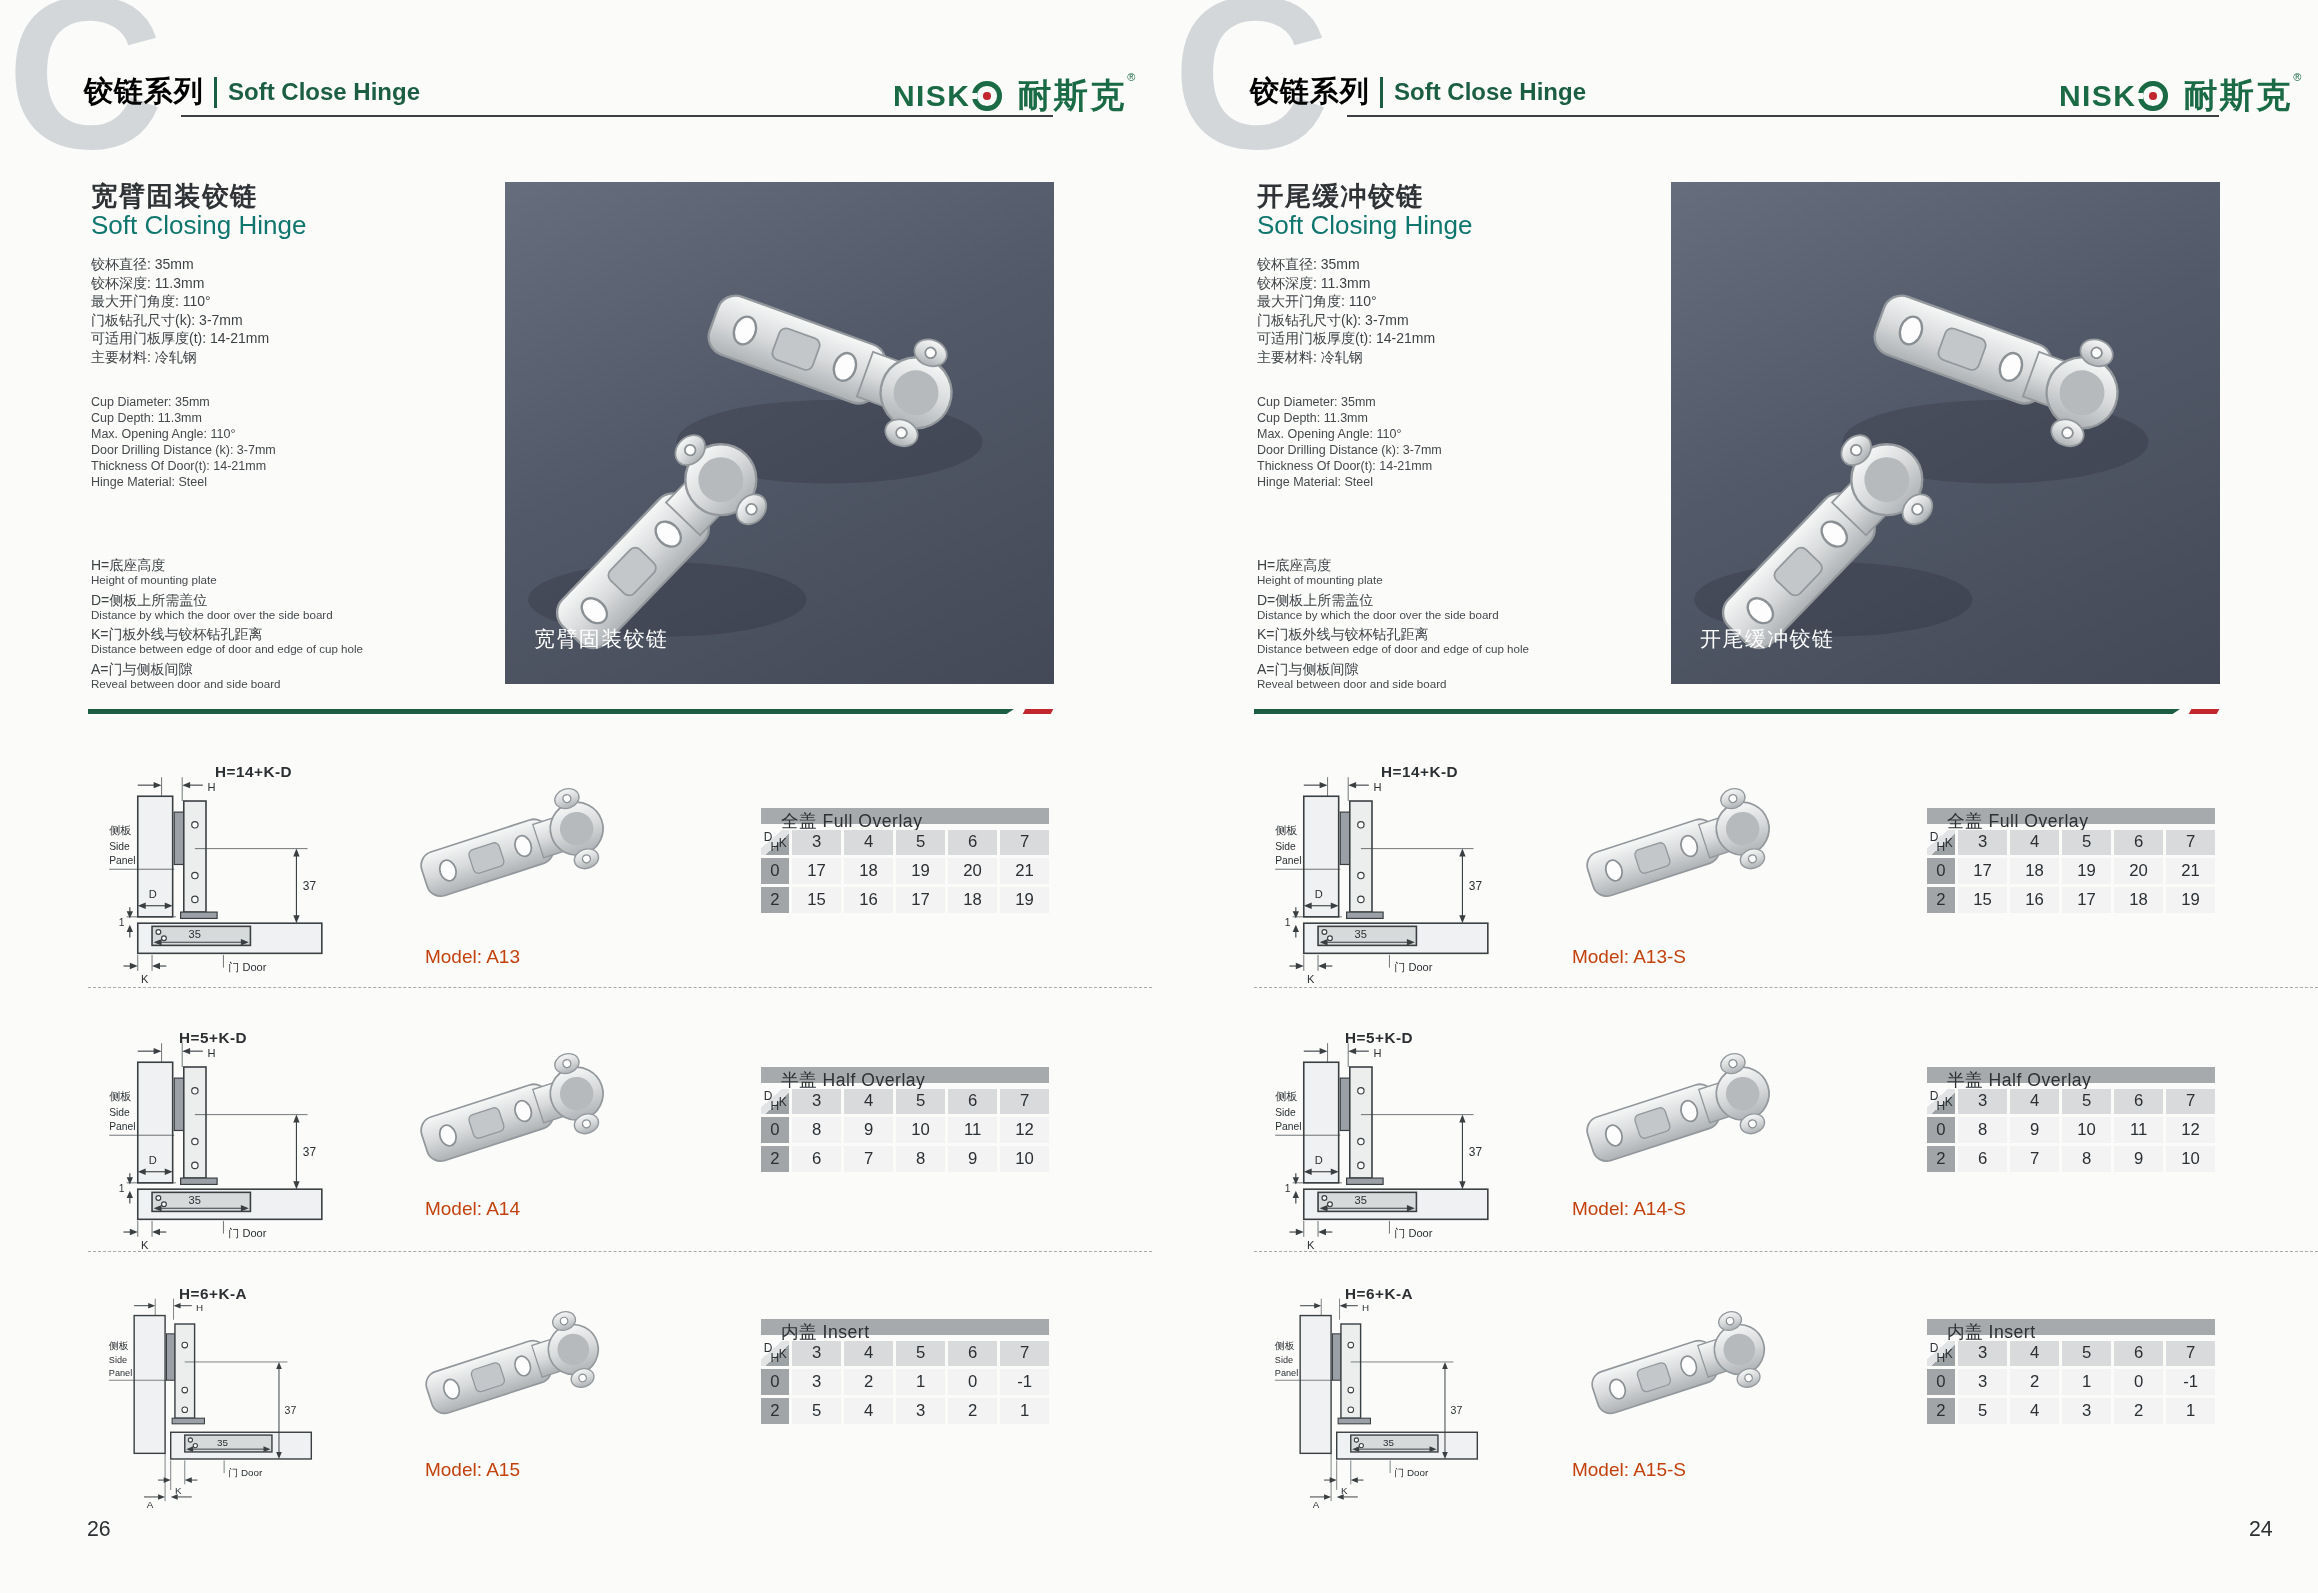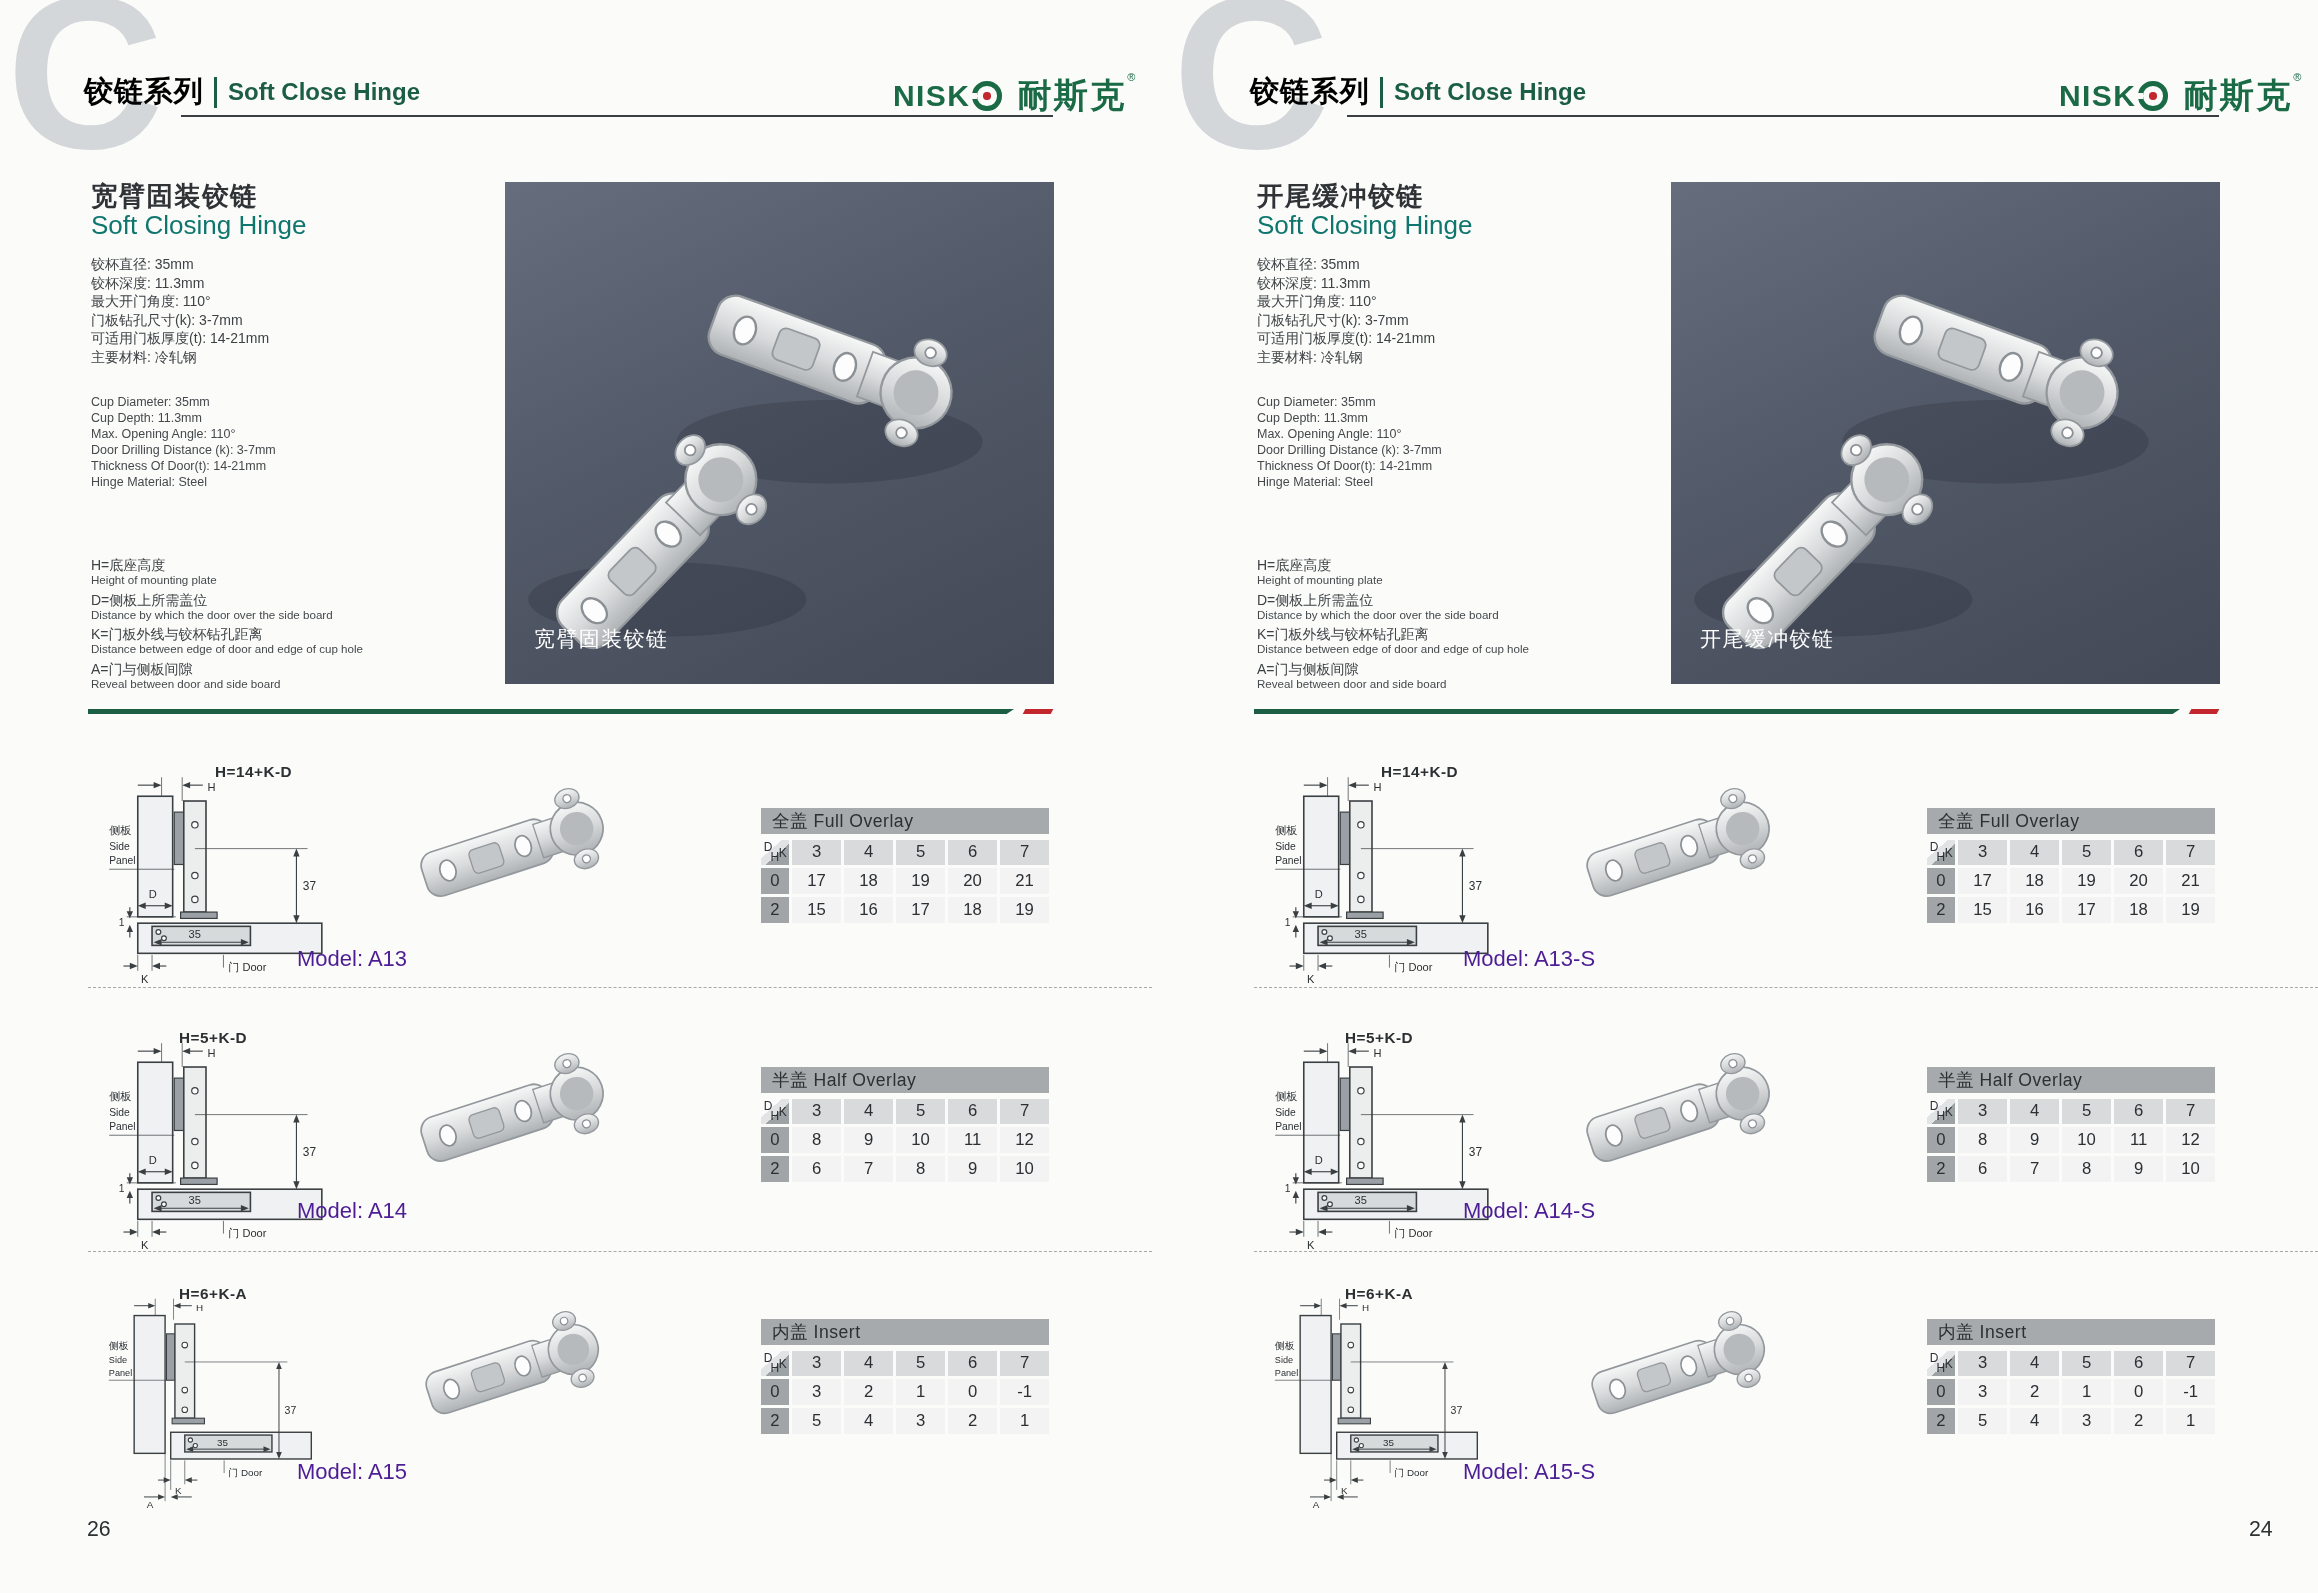--- a/index.html
+++ b/index.html
@@ -42,27 +42,27 @@
 
   
   .formula{position:absolute;font-size:15.3px;font-weight:bold;color:#2c3033;letter-spacing:0.5px;}
   .f0{left:179px;top:763px;margin-left:36px;} .f1{left:179px;top:1029px;} .f2{left:179px;top:1285px;}
   .diag{position:absolute;left:106px;}
   .d0{top:755px;width:246px;height:238px;}
   .d1{top:1021px;width:246px;height:238px;}
   .d2{top:1279px;width:218px;height:232px;}
   .hingeimg{position:absolute;left:403px;width:223px;}
   .h0{top:770px;height:167px;} .h1{top:1035px;height:167px;} .h2{top:1294px;height:158px;}
-  .model{position:absolute;left:297px;width:223px;text-align:left;font-size:22px;color:#4c1d95;}
+  .model{position:absolute;left:297px;width:223px;text-align:right;font-size:19px;color:#c2410c;}
   .m0{top:946px;} .m1{top:1198px;} .m2{top:1459px;}
 
   
   .spec-table{position:absolute;left:761px;width:288px;}
   .tb0{top:808px;} .tb1{top:1067px;} .tb2{top:1319px;}
-  .t-title{height:26px;background:#a7aaad;color:#2c3033;font-size:17.6px;line-height:26px;padding-left:11px;letter-spacing:0.5px;}
+  .t-title{height:16px;background:#a7aaad;color:#2c3033;font-size:17.6px;line-height:26px;padding-left:20px;letter-spacing:0.5px;}
   .t-grid{display:grid;grid-template-columns:28px repeat(5,1fr);gap:3.2px;margin-top:5.6px;}
   .cell{height:26px;display:flex;align-items:center;justify-content:center;font-size:16.7px;color:#2c3033;}
   .ch{background:#d9dadb;height:25px;}
   .rl{background:#a1a5a8;}
   .v{background:#f3f3f4;}
   .corner{background:linear-gradient(to bottom right,#fbfbfb 0 37%,#e1e3e4 37% 58%,#9da2a5 58% 100%);position:relative;height:25px;}
   .corner span{position:absolute;font-size:12px;color:#2c3033;}
   .cD{left:2.8px;top:0.9px;} .cK{right:2.3px;top:6px;} .cH{left:50%;bottom:0.5px;transform:translateX(-52%);}
 
   .dashed{position:absolute;left:88px;width:1064px;border-top:1.4px dashed #a6aaad;}

